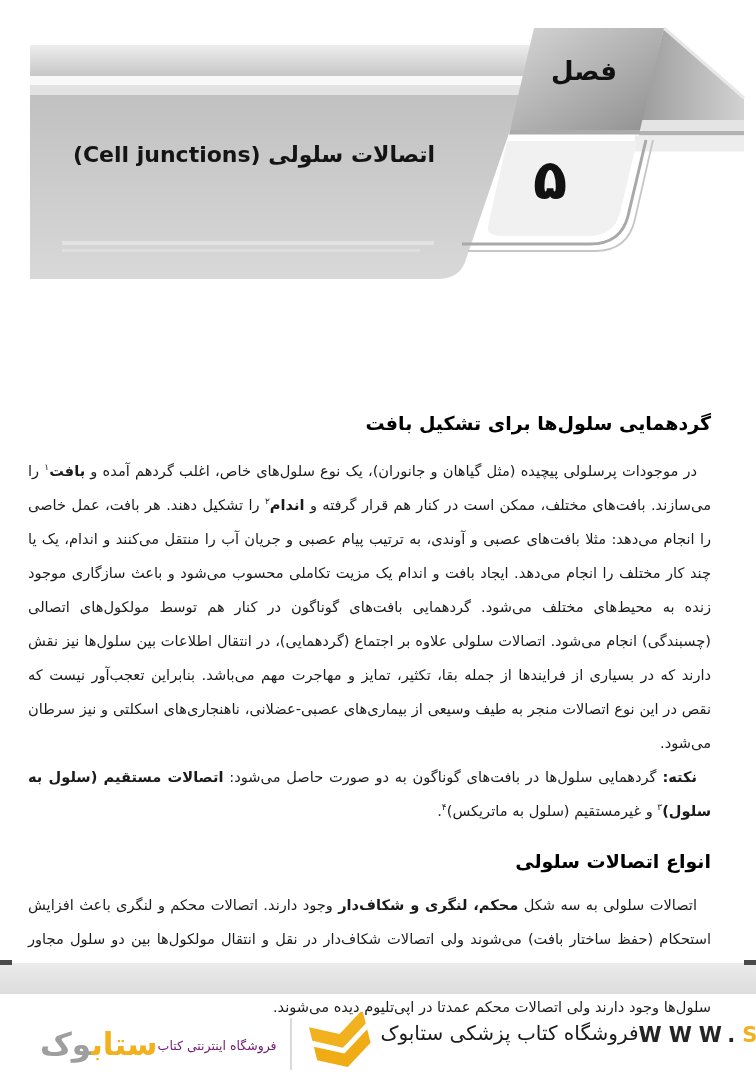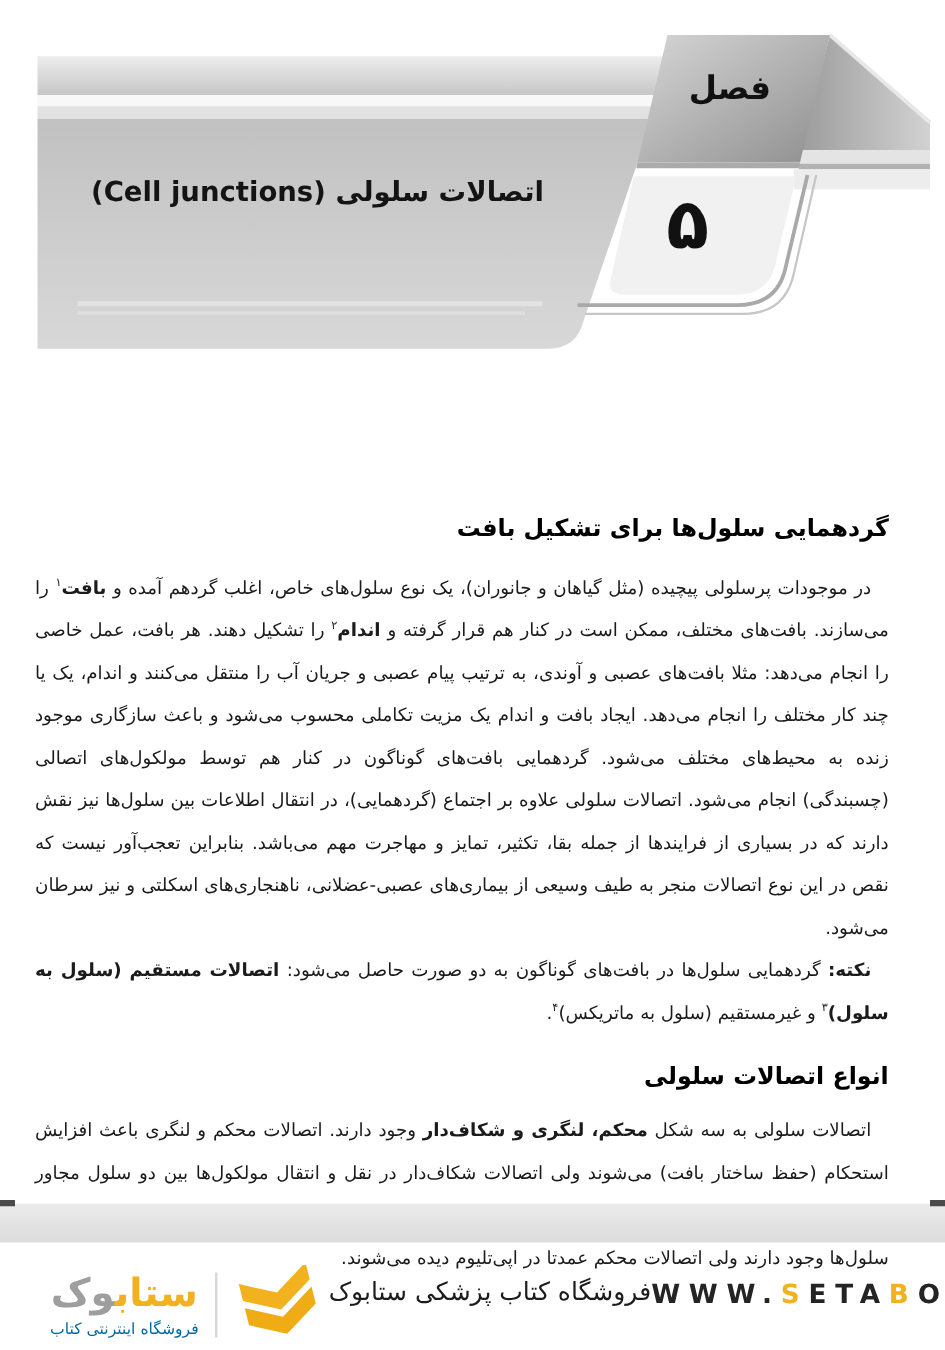--- a/index.html
+++ b/index.html
@@ -42,25 +42,25 @@
     background:linear-gradient(#ebebeb,#dcdcdc);
   }
   .strip-notch{position:absolute;top:960px;height:5px;background:#4a4a4a;}
   .strip-notch.left{left:0;width:12px;}
   .strip-notch.right{right:0;width:12px;}
   .footer{
     position:absolute;top:1002px;left:40px;right:26px;
     display:flex;justify-content:space-between;align-items:flex-start;
   }
   .logo-block{display:flex;align-items:center;gap:13px;margin-top:10px;}
-  .wordmark-col{display:flex;flex-direction:column;align-items:center;}
+  .wordmark-col{display:flex;flex-direction:row;align-items:center;}
   .wordmark{direction:rtl;font-size:31px;font-weight:bold;line-height:34px;white-space:nowrap;}
   .wordmark .gold{color:#F2B11E;}
   .wordmark .gray{color:#9e9e9e;}
-  .tagline{direction:rtl;font-size:12.5px;color:#0369a1;margin-top:3px;white-space:nowrap;text-align:center;}
+  .tagline{direction:rtl;font-size:12.5px;color:#701a75;margin-top:3px;white-space:nowrap;text-align:center;}
   .logo-divider{width:2px;height:52px;background:#d9d9d9;}
   .site-block{display:flex;flex-direction:row;align-items:flex-end;}
   .store-name{direction:rtl;font-size:20px;color:#1c1c1c;line-height:28px;margin-left:4px;white-space:nowrap;}
   .site-url{
     margin-top:21px;font-size:21px;font-weight:bold;letter-spacing:7px;
     color:#242424;white-space:nowrap;
   }
   .site-url .gold{color:#F2B11E;}
 </style>
 </head>

